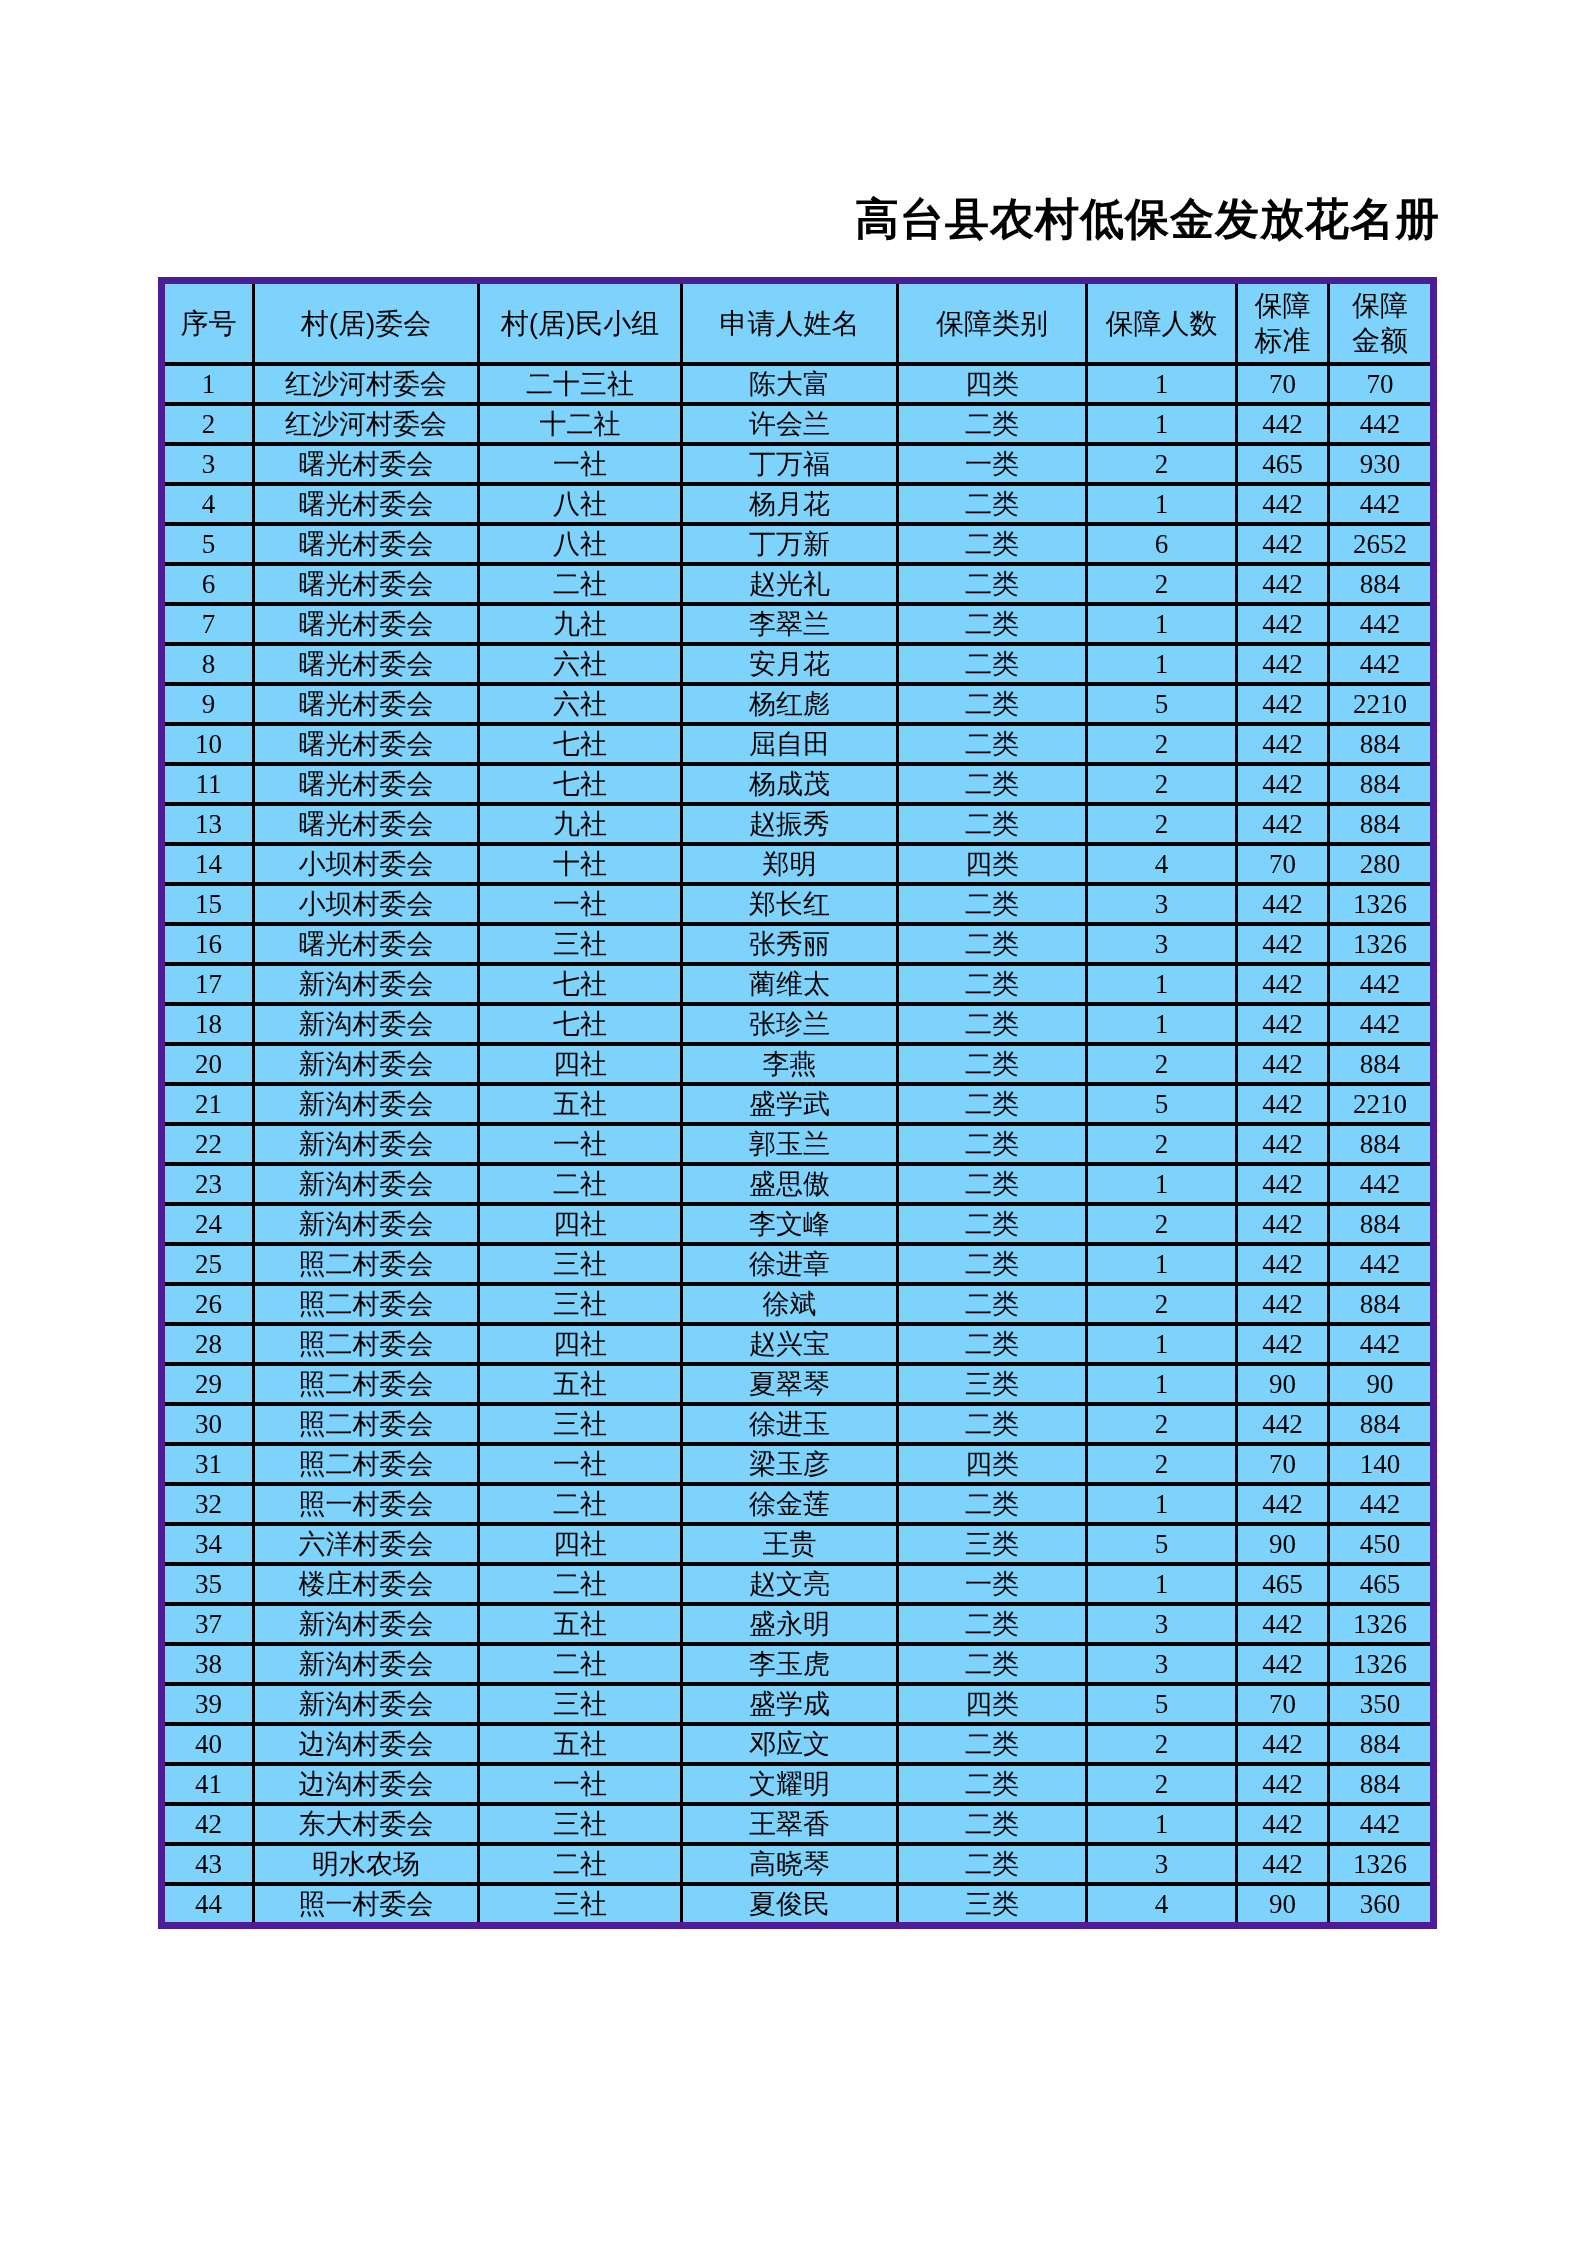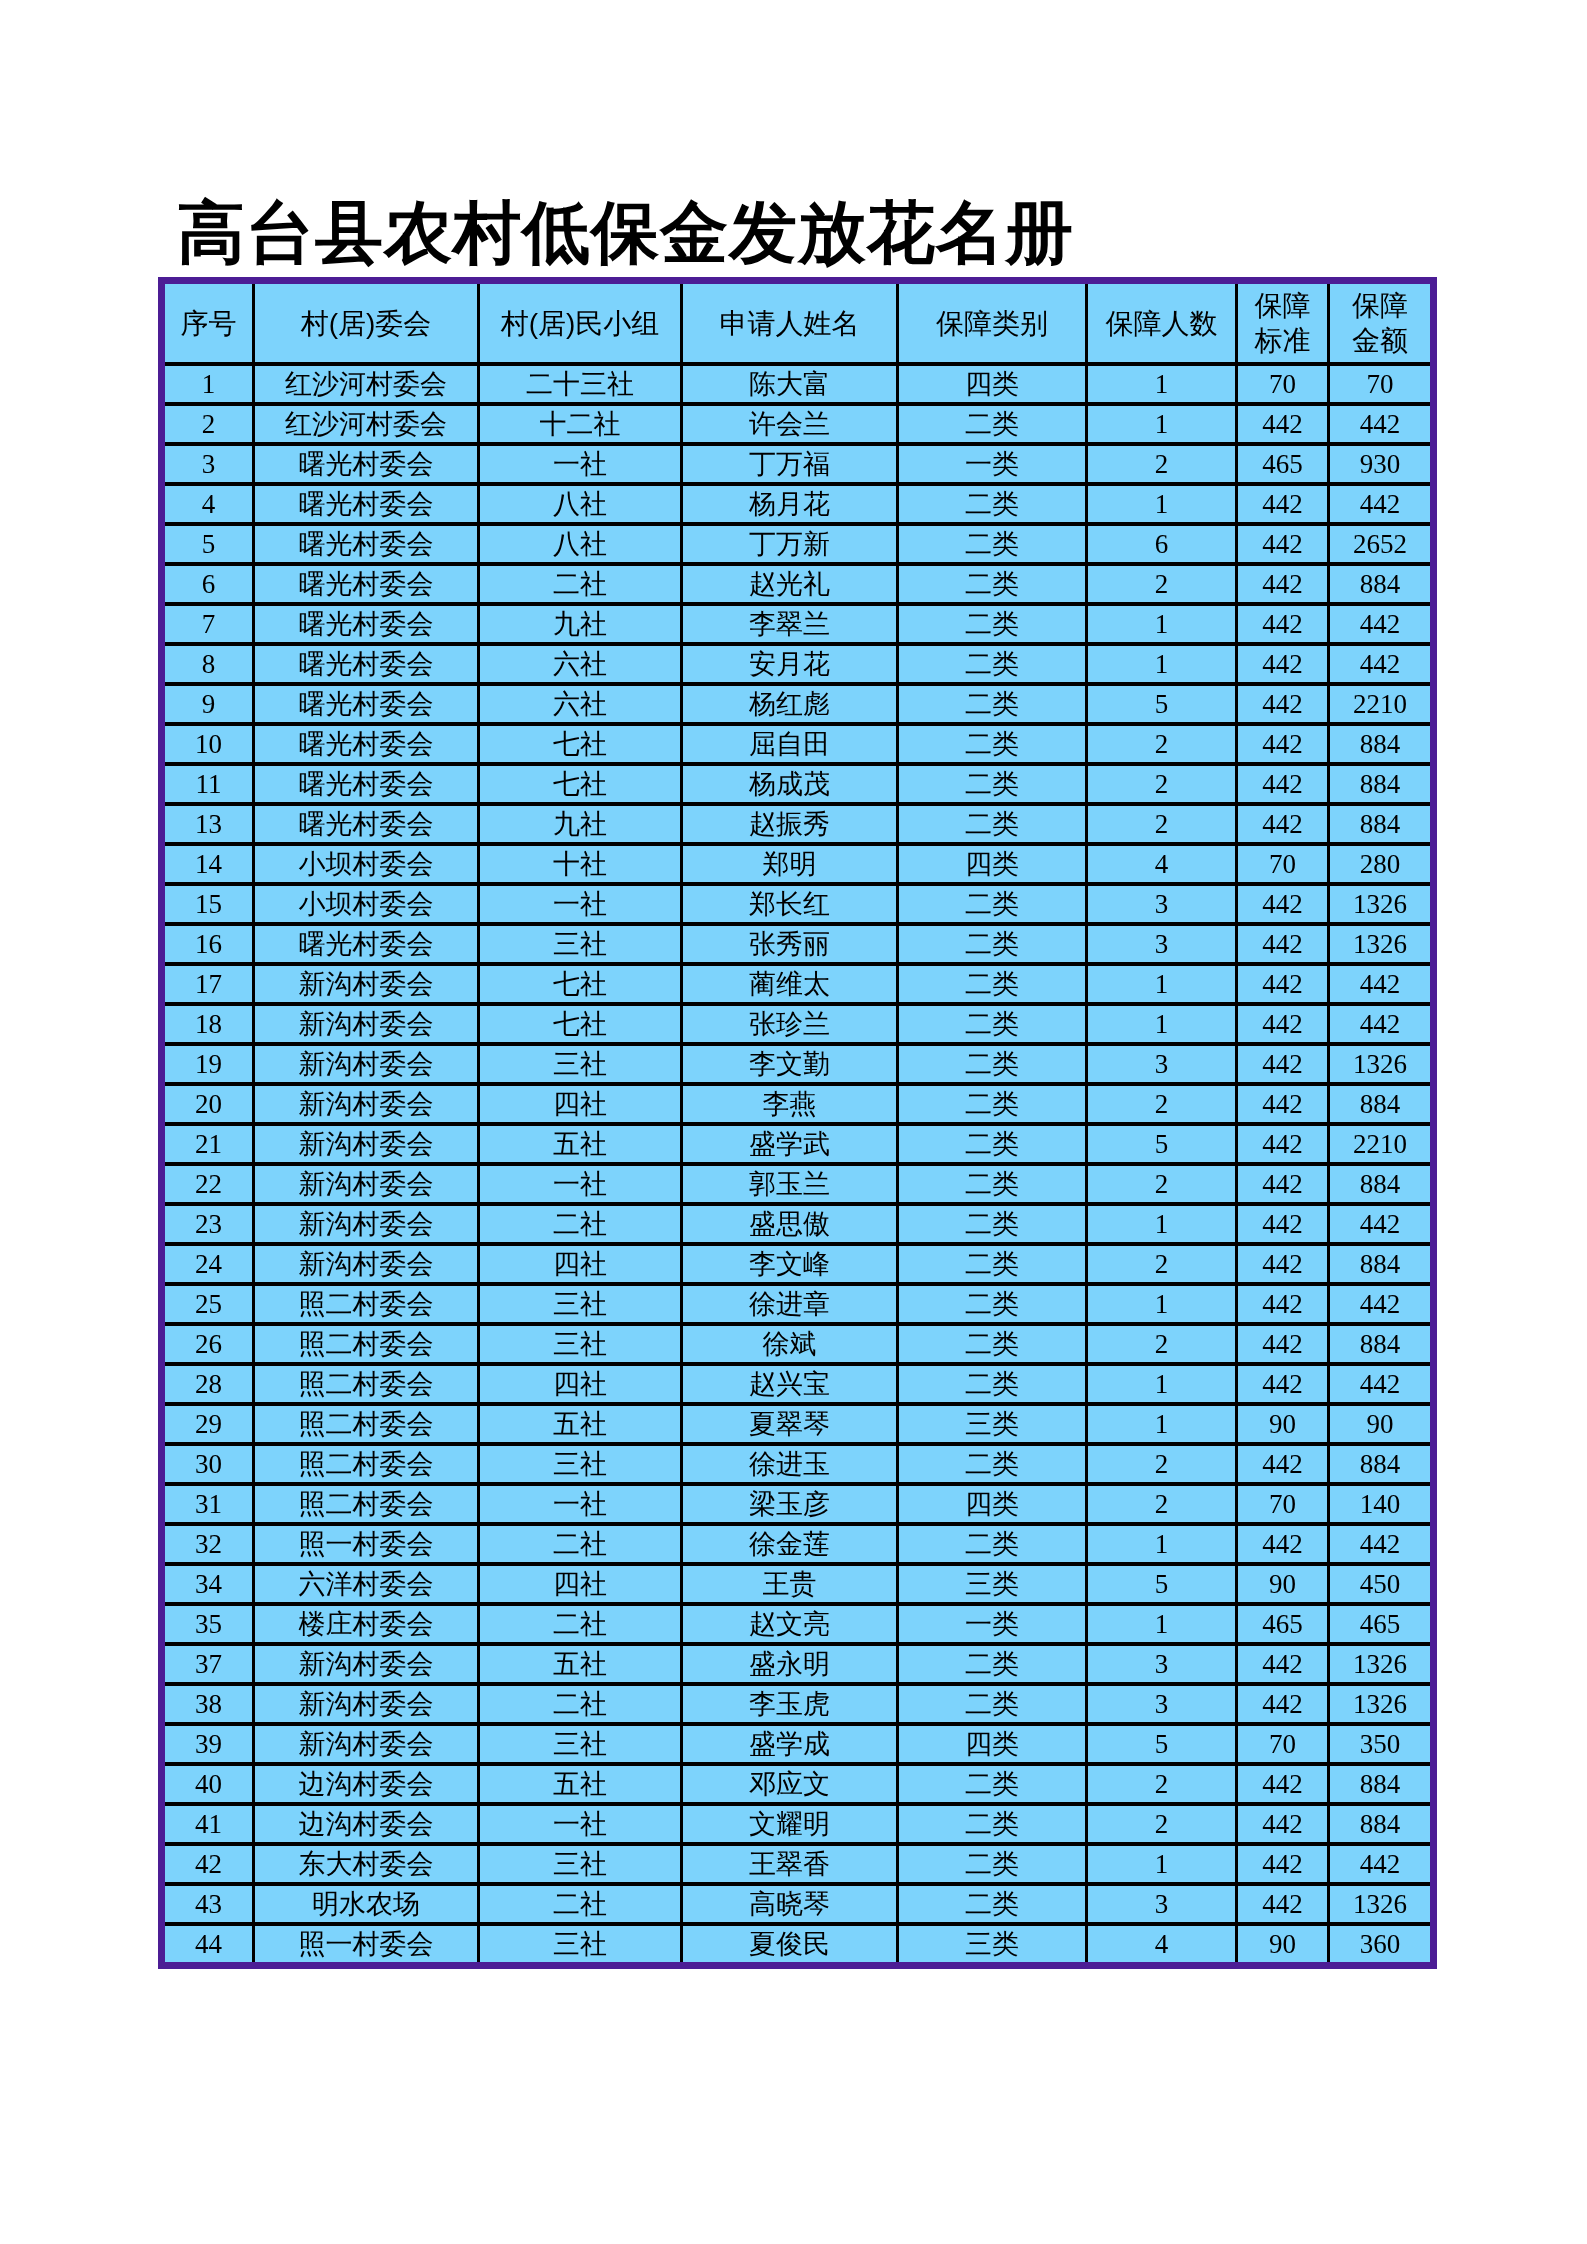--- a/index.html
+++ b/index.html
@@ -11,27 +11,27 @@
     position: relative;
     width: 1587px;
     height: 2244px;
     background: #ffffff;
     overflow: hidden;
     font-family: "Liberation Serif", serif;
     color: #000000;
   }
   .doc-title {
     position: absolute;
-    left: 177px;
+    left: 168px;
     top: 196px;
     width: 1272px;
-    text-align: left;
+    text-align: right;
     font-family: "Liberation Serif", serif;
     font-weight: bold;
-    font-size: 68px;
+    font-size: 44px;
     line-height: 1.1;
     white-space: nowrap;
     letter-spacing: 1px;
   }
   table.roster {
     position: absolute;
     left: 158px;
     top: 277px;
     border-collapse: collapse;
     table-layout: fixed;
@@ -261,30 +261,20 @@
           <td>18</td>
           <td>新沟村委会</td>
           <td>七社</td>
           <td>张珍兰</td>
           <td>二类</td>
           <td>1</td>
           <td>442</td>
           <td>442</td>
         </tr>
         <tr>
-          <td>19</td>
-          <td>新沟村委会</td>
-          <td>三社</td>
-          <td>李文勤</td>
-          <td>二类</td>
-          <td>3</td>
-          <td>442</td>
-          <td>1326</td>
-        </tr>
-        <tr>
           <td>20</td>
           <td>新沟村委会</td>
           <td>四社</td>
           <td>李燕</td>
           <td>二类</td>
           <td>2</td>
           <td>442</td>
           <td>884</td>
         </tr>
         <tr>

